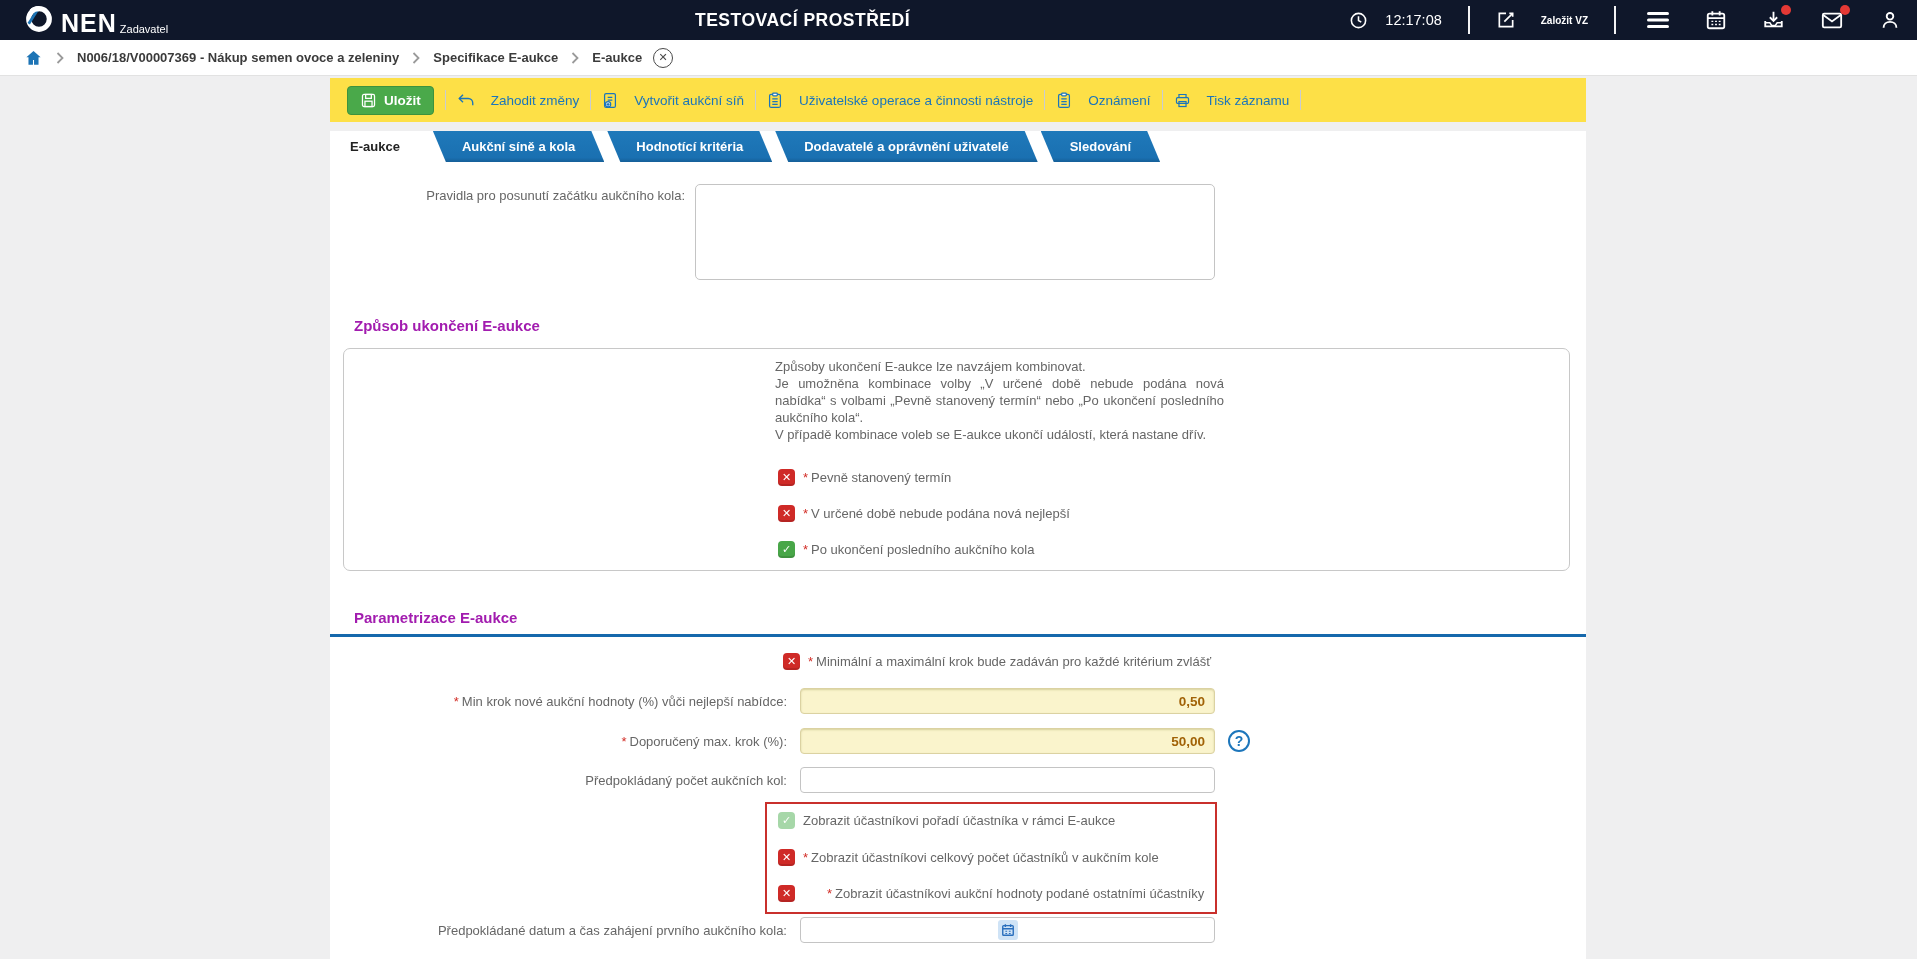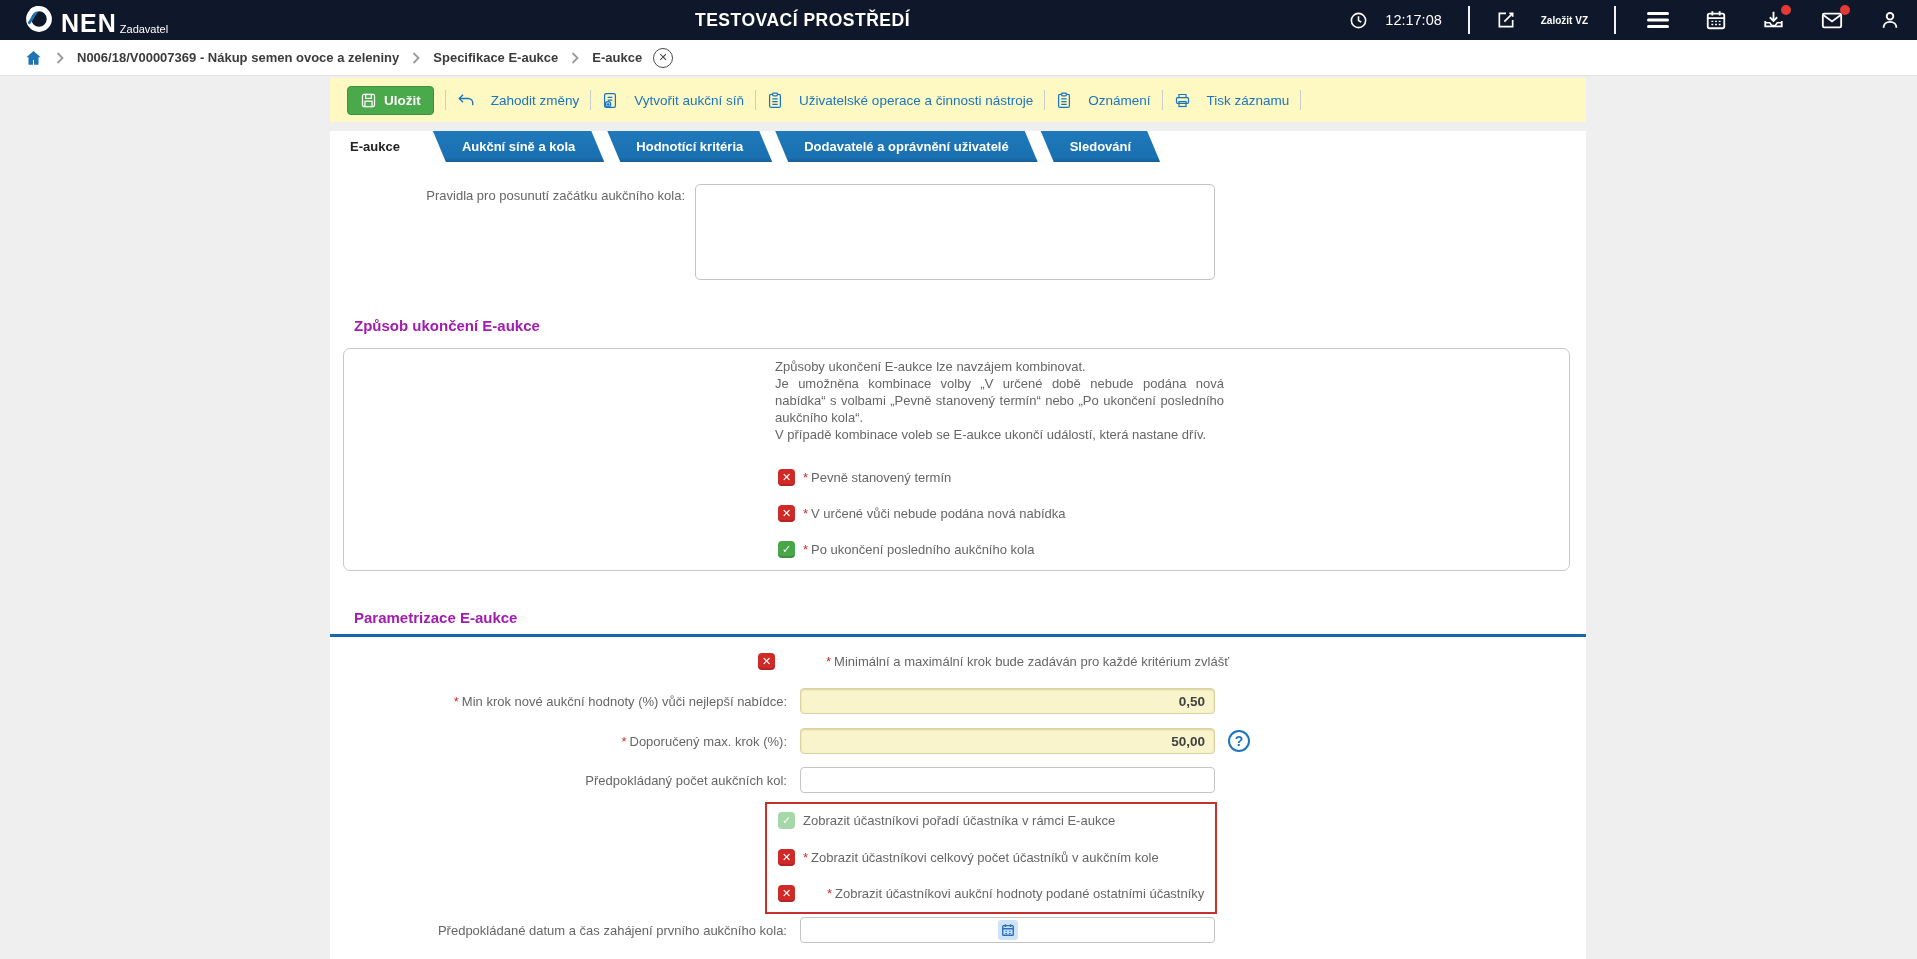--- a/index.html
+++ b/index.html
@@ -22,21 +22,21 @@
 
   
   .crumbbar { height: 36px; background: #fff; display: flex; align-items: center; padding-left: 24px; border-bottom: 1px solid #e2e2e2; }
   .crumb { font-size: 13px; font-weight: bold; color: #3b3b3b; }
   .crumb-sep { margin: 0 13px; display: flex; align-items: center; }
   .crumb-close { width: 20px; height: 20px; border: 1.5px solid #4a4a4a; border-radius: 50%; margin-left: 11px;
                  display: flex; align-items: center; justify-content: center; font-size: 11px; color: #4a4a4a; cursor: pointer; }
 
   
   .page { position: relative; height: 883px; }
-  .toolbar-strip { position: absolute; left: 330px; top: 2px; width: 1256px; height: 44px; background: #fef9c3;
+  .toolbar-strip { position: absolute; left: 330px; top: 2px; width: 1256px; height: 44px; background: #fde047;
                    display: flex; align-items: center; padding-left: 17px; }
   .btn-save { display: flex; align-items: center; gap: 7px; background: #4aa94a; border: 1px solid #3d923d; border-radius: 4px;
               color: #fff; font-size: 13.5px; font-weight: bold; padding: 5px 12px; cursor: pointer; }
   .tool-link { display: flex; align-items: center; gap: 16px; color: #1b75bb; font-size: 13.5px; cursor: pointer; }
   .tool-sep { width: 1px; height: 20px; background: #c9ccd1; margin: 0 11px; }
 
   .panel { position: absolute; left: 330px; top: 55px; width: 1256px; height: 828px; background: #fff; }
 
   
   .tabs { position: absolute; top: 0; left: 4px; display: flex; height: 31px; }
@@ -62,21 +62,21 @@
   .cb-red::before { content: "✕"; }
   .cb-green { background: #48a648; box-shadow: inset 0 -2px 0 rgba(0,0,0,.12); }
   .cb-green::before { content: "✓"; }
   .cb-green-dis { background: #a6d7a8; }
   .cb-green-dis::before { content: "✓"; }
   .cbl { font-size: 13px; color: #666; white-space: nowrap; }
   .blue-rule { position: absolute; left: 0; top: 503px; width: 1256px; height: 3px; background: #1668ac; }
   .frow { position: absolute; left: 0; display: flex; align-items: center; height: 26px; }
   .frow .flabel2 { width: 457px; text-align: right; font-size: 13px; color: #666; flex: none; }
   .frow input { margin-left: 13px; width: 415px; height: 26px; border: 1px solid #c4c4c4; border-radius: 4px;
-                font-size: 13.5px; font-weight: bold; color: #404040; text-align: right; padding: 0 9px;
+                font-size: 13.5px; font-weight: bold; color: #a16207; text-align: right; padding: 0 9px;
                 font-family: "Liberation Sans", sans-serif; }
   .frow input.yellow { background: #faf4cc; border-color: #dbd2a2; box-shadow: inset 0 1px 2px rgba(150,140,70,.35); }
   .help { position: absolute; left: 898px; width: 22px; height: 22px; border: 2px solid #1d76bb; border-radius: 50%;
           color: #1d76bb; font-size: 14px; font-weight: bold; display: flex; align-items: center; justify-content: center; cursor: pointer; }
   .red-group { position: absolute; left: 435px; top: 671px; width: 452px; height: 112px; border: 2px solid #c9302c; }
   .date-wrap { position: relative; margin-left: 13px; width: 415px; height: 26px; }
   .date-wrap input { margin: 0; width: 415px; height: 26px; border: 1px solid #c4c4c4; border-radius: 4px; }
   .cal-btn { position: absolute; left: 50%; top: 50%; transform: translate(-50%,-50%); width: 20px; height: 20px;
              background: #cfe3f6; border-radius: 3px; display: flex; align-items: center; justify-content: center; cursor: pointer; }
 </style>
@@ -253,31 +253,31 @@
       <div class="just">Je umožněna kombinace volby „V určené době nebude podána nová nabídka“ s volbami „Pevně stanovený termín“ nebo „Po ukončení posledního aukčního kola“.</div>
       <div>V případě kombinace voleb se E-aukce ukončí událostí, která nastane dřív.</div>
     </div>
 
     <div class="cbrow" style="left:448px; top:337px;">
       <span class="cb cb-red"></span>
       <span class="cbl"><span class="req">*</span><span>Pevně stanovený termín</span></span>
     </div>
     <div class="cbrow" style="left:448px; top:373px;">
       <span class="cb cb-red"></span>
-      <span class="cbl"><span class="req">*</span><span>V určené vůči nebude podána nová nabídka</span></span>
+      <span class="cbl"><span class="req">*</span><span>V určené době nebude podána nová nejlepší</span></span>
     </div>
     <div class="cbrow" style="left:448px; top:409px;">
       <span class="cb cb-green"></span>
       <span class="cbl"><span class="req">*</span><span>Po ukončení posledního aukčního kola</span></span>
     </div>
 
     <div class="sec-title" style="top:478px;">Parametrizace E-aukce</div>
     <div class="blue-rule"></div>
 
-    <div class="cbrow" style="left:428px; top:521px;gap:43px;">
+    <div class="cbrow" style="left:453px; top:521px;">
       <span class="cb cb-red"></span>
       <span class="cbl"><span class="req">*</span><span>Minimální a maximální krok bude zadáván pro každé kritérium zvlášť</span></span>
     </div>
 
     <div class="frow" style="top:557px;">
       <div class="flabel2"><span class="req">*</span><span>Min krok nové aukční hodnoty (%) vůči nejlepší nabídce:</span></div>
       <input class="yellow" type="text" value="0,50" style="">
     </div>
 
     <div class="frow" style="top:597px;">

